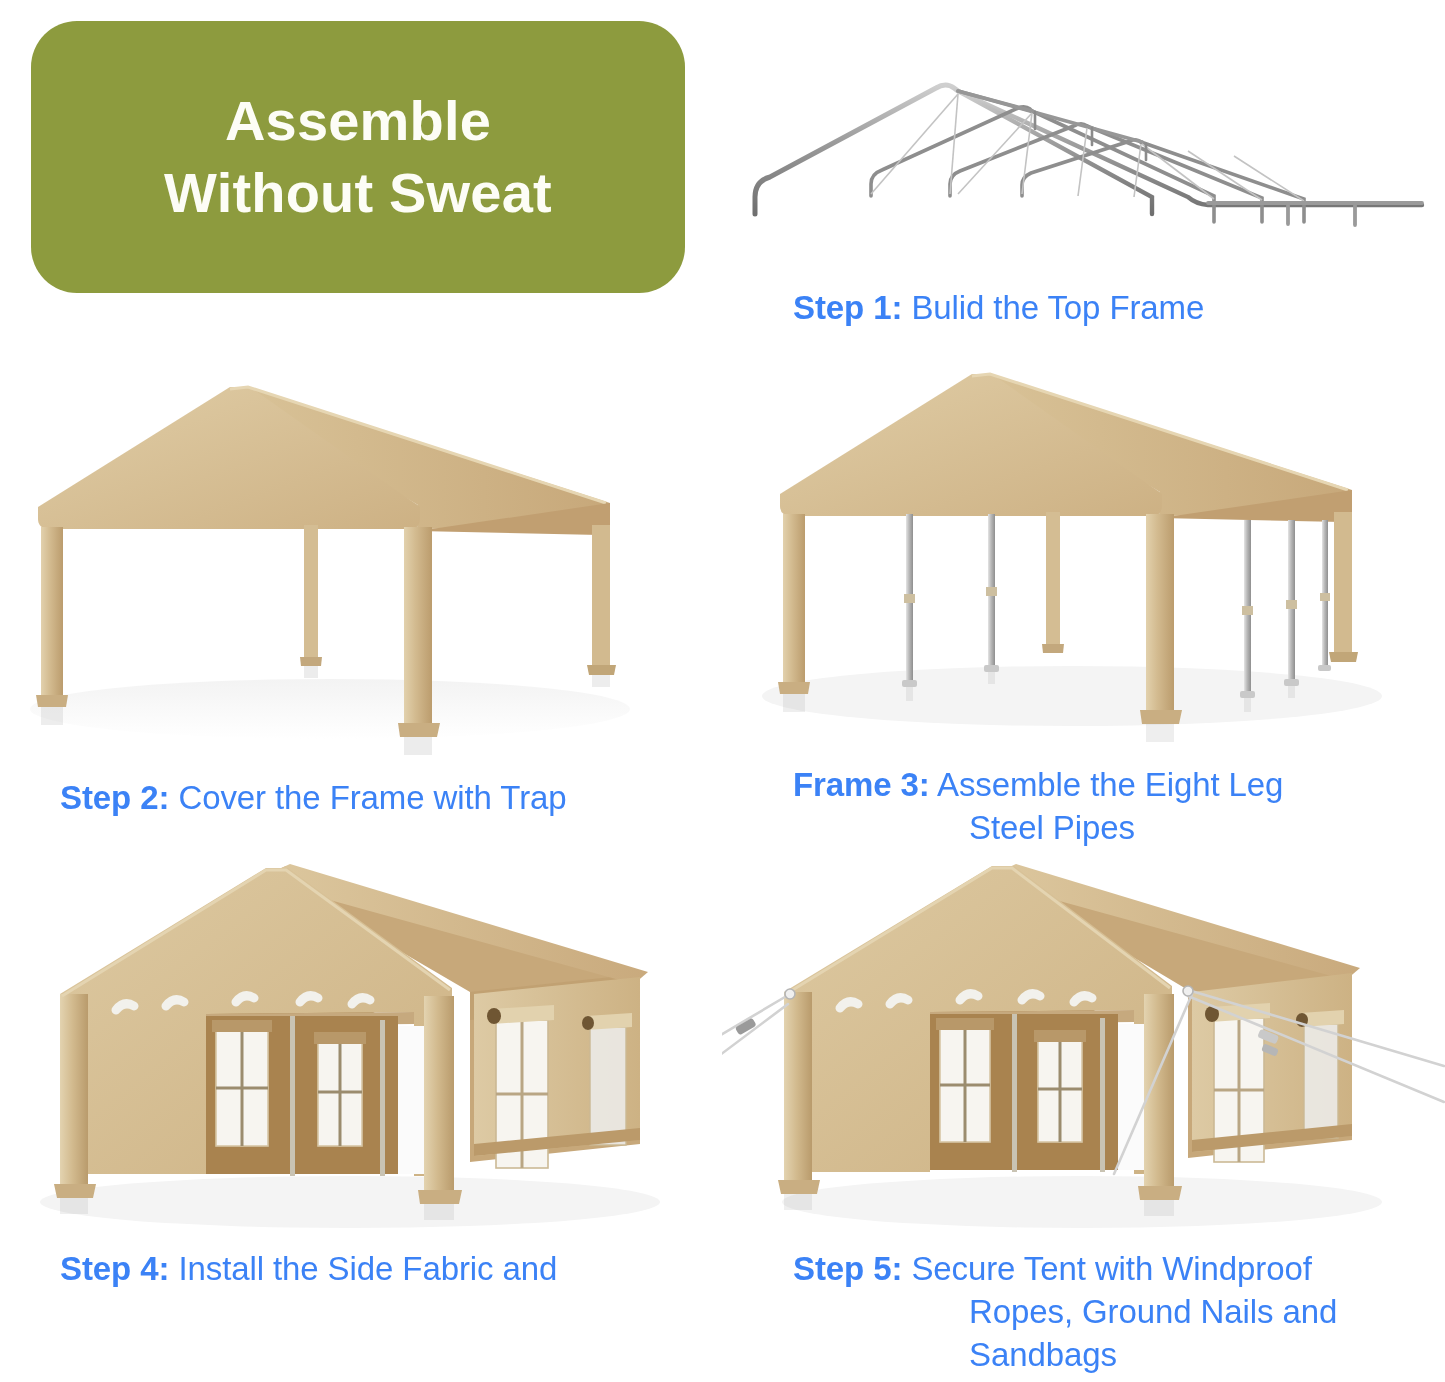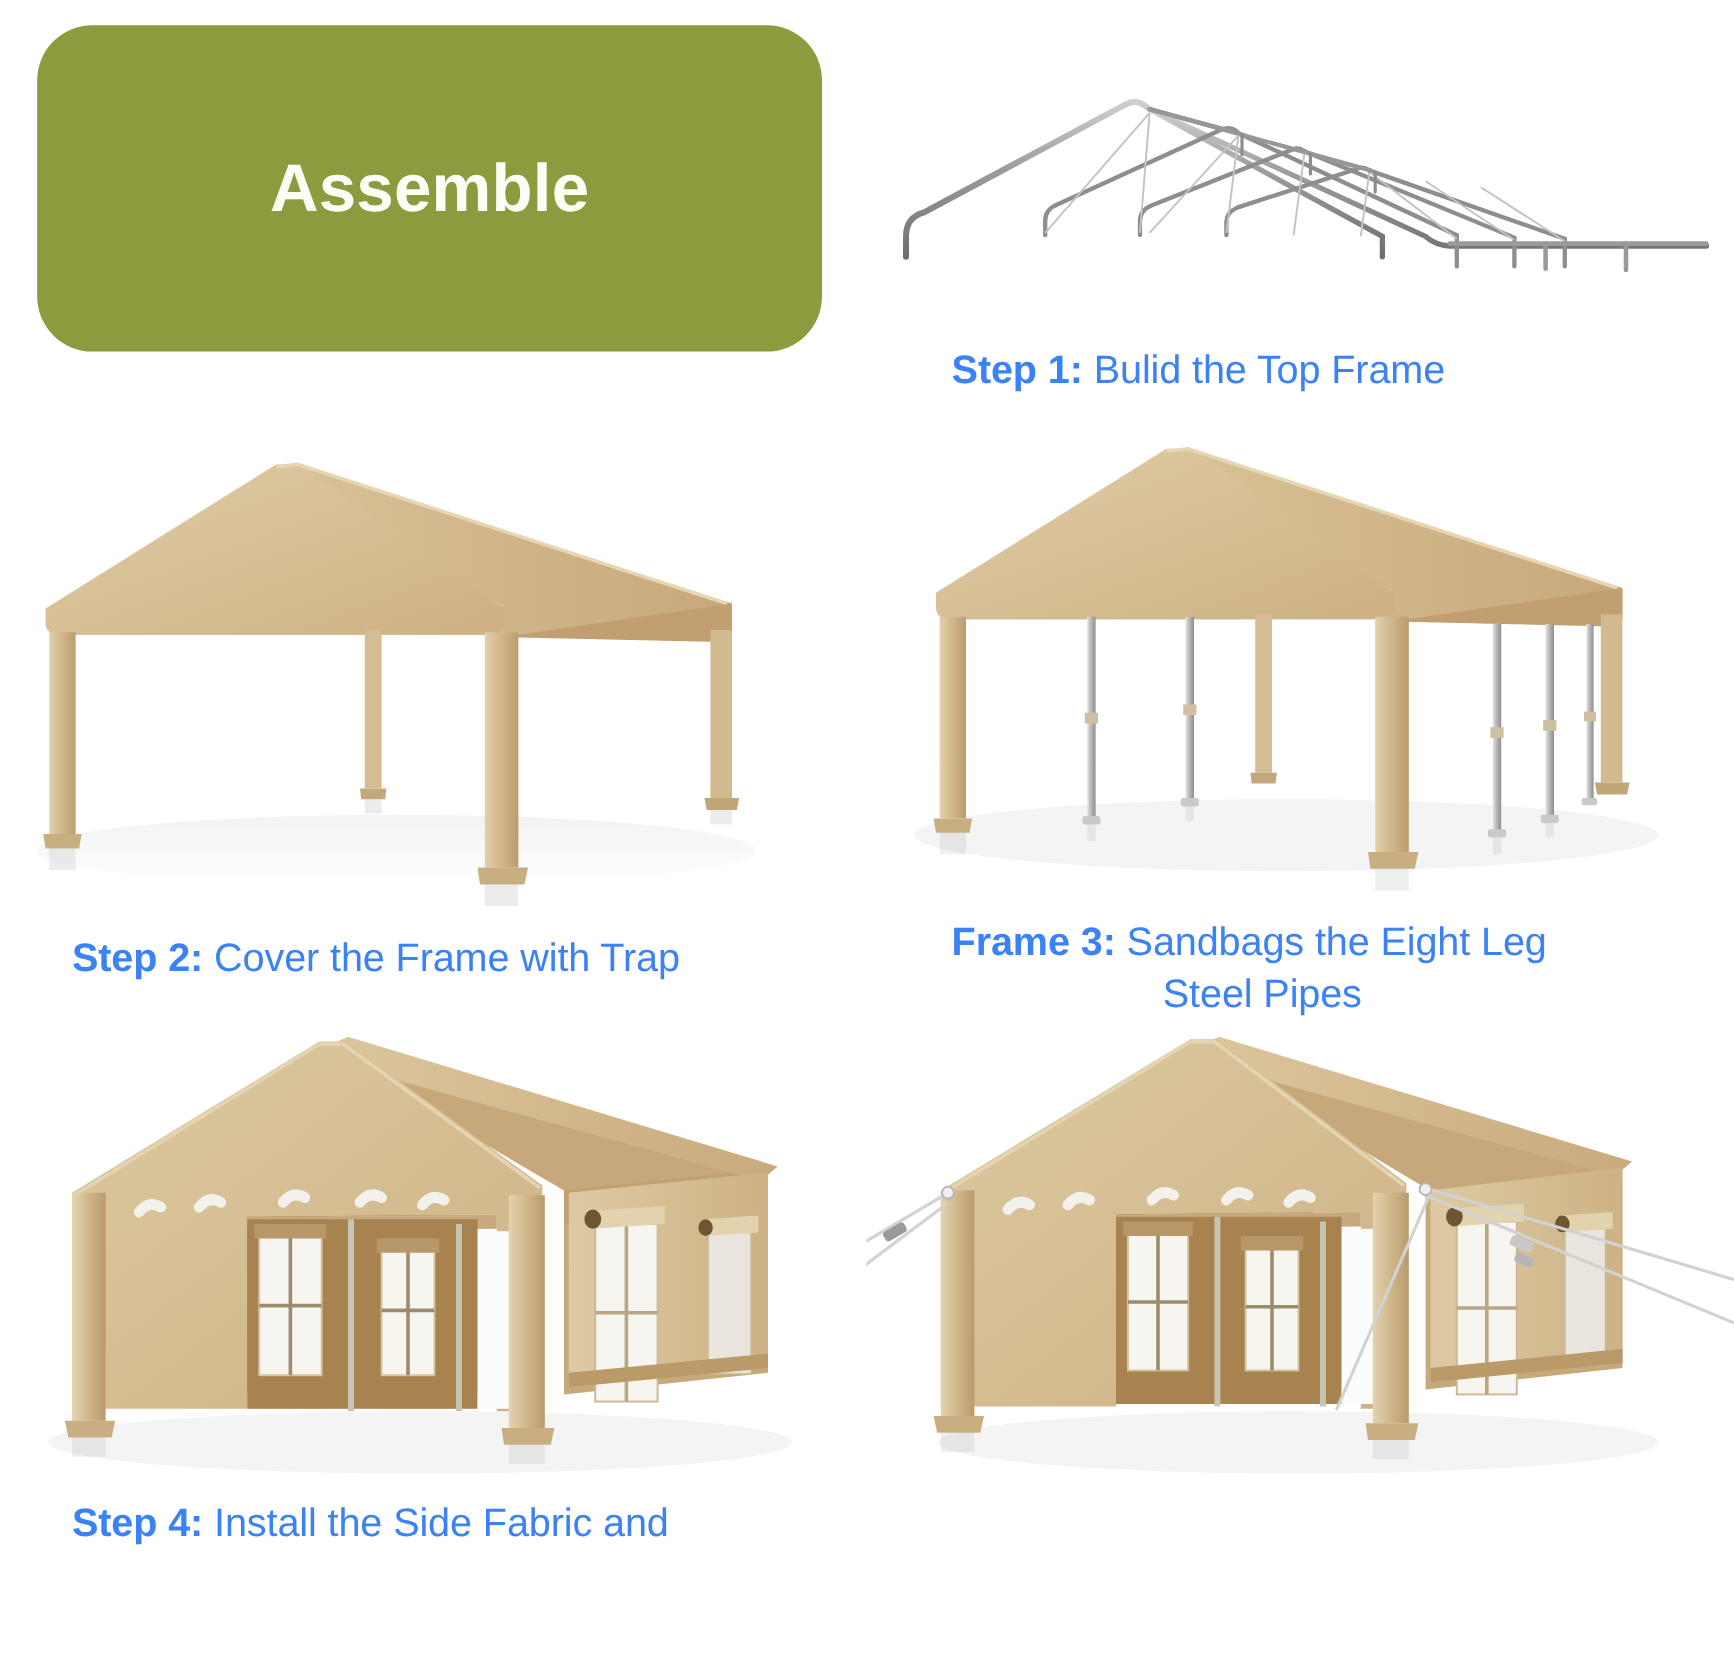--- a/index.html
+++ b/index.html
@@ -92,20 +92,21 @@
   svg { display: block; }
 </style>
 </head>
 <body>
 
 <div class="page">
 
   <div class="badge">
     <div class="badge-text">
       <span>Assemble</span><br>
+      <span class="l2">Without Sweat</span>
     </div>
   </div>
 
   <div class="cell" id="cell-1">
     <div class="art">
       <svg width="723" height="260" viewBox="0 0 723 260">
         <defs>
           <linearGradient id="pipe" x1="0" y1="0" x2="0" y2="1">
             <stop offset="0%" stop-color="#cfcfcf"></stop>
             <stop offset="45%" stop-color="#9a9a9a"></stop>
@@ -347,21 +348,21 @@
           <rect x="424" y="380" width="28" height="18"></rect>
           <rect x="184" y="343" width="7" height="14"></rect>
           <rect x="266" y="328" width="7" height="12"></rect>
           <rect x="522" y="354" width="7" height="14"></rect>
           <rect x="566" y="342" width="7" height="12"></rect>
         </g>
       </svg>
     </div>
     <div class="caption" id="cap-3">
       <span class="lead">Frame 3:</span>
-      <span class="body">Sandbags the Eight Leg</span>
+      <span class="body">Assemble the Eight Leg</span>
       <span class="hang">Steel Pipes</span>
     </div>
   </div>
 
   <div class="cell" id="cell-4">
     <div class="art">
       <svg width="722" height="400" viewBox="0 0 722 400">
         <defs>
           <linearGradient id="gable4" x1="0" y1="0" x2="1" y2="1">
             <stop offset="0%" stop-color="#ddc9a1"></stop>
@@ -558,15 +559,21 @@
           <rect x="536" y="188" width="20" height="9" rx="3" transform="rotate(22 546 193)" fill="#c9c9c9"></rect>
           <rect x="540" y="202" width="16" height="8" rx="3" transform="rotate(22 548 206)" fill="#b6b6b6"></rect>
         </g>
 
         <g opacity="0.14" fill="#8f8f8f">
           <rect x="62" y="350" width="28" height="16"></rect>
           <rect x="422" y="356" width="30" height="16"></rect>
         </g>
       </svg>
     </div>
+    <div class="caption" id="cap-5">
+      <span class="lead">Step 5:</span>
+      <span class="body">Secure Tent with Windproof</span>
+      <span class="hang">Ropes, Ground Nails and</span>
+      <span class="hang">Sandbags</span>
+    </div>
   </div>
 
 </div>
 
 </body></html>

